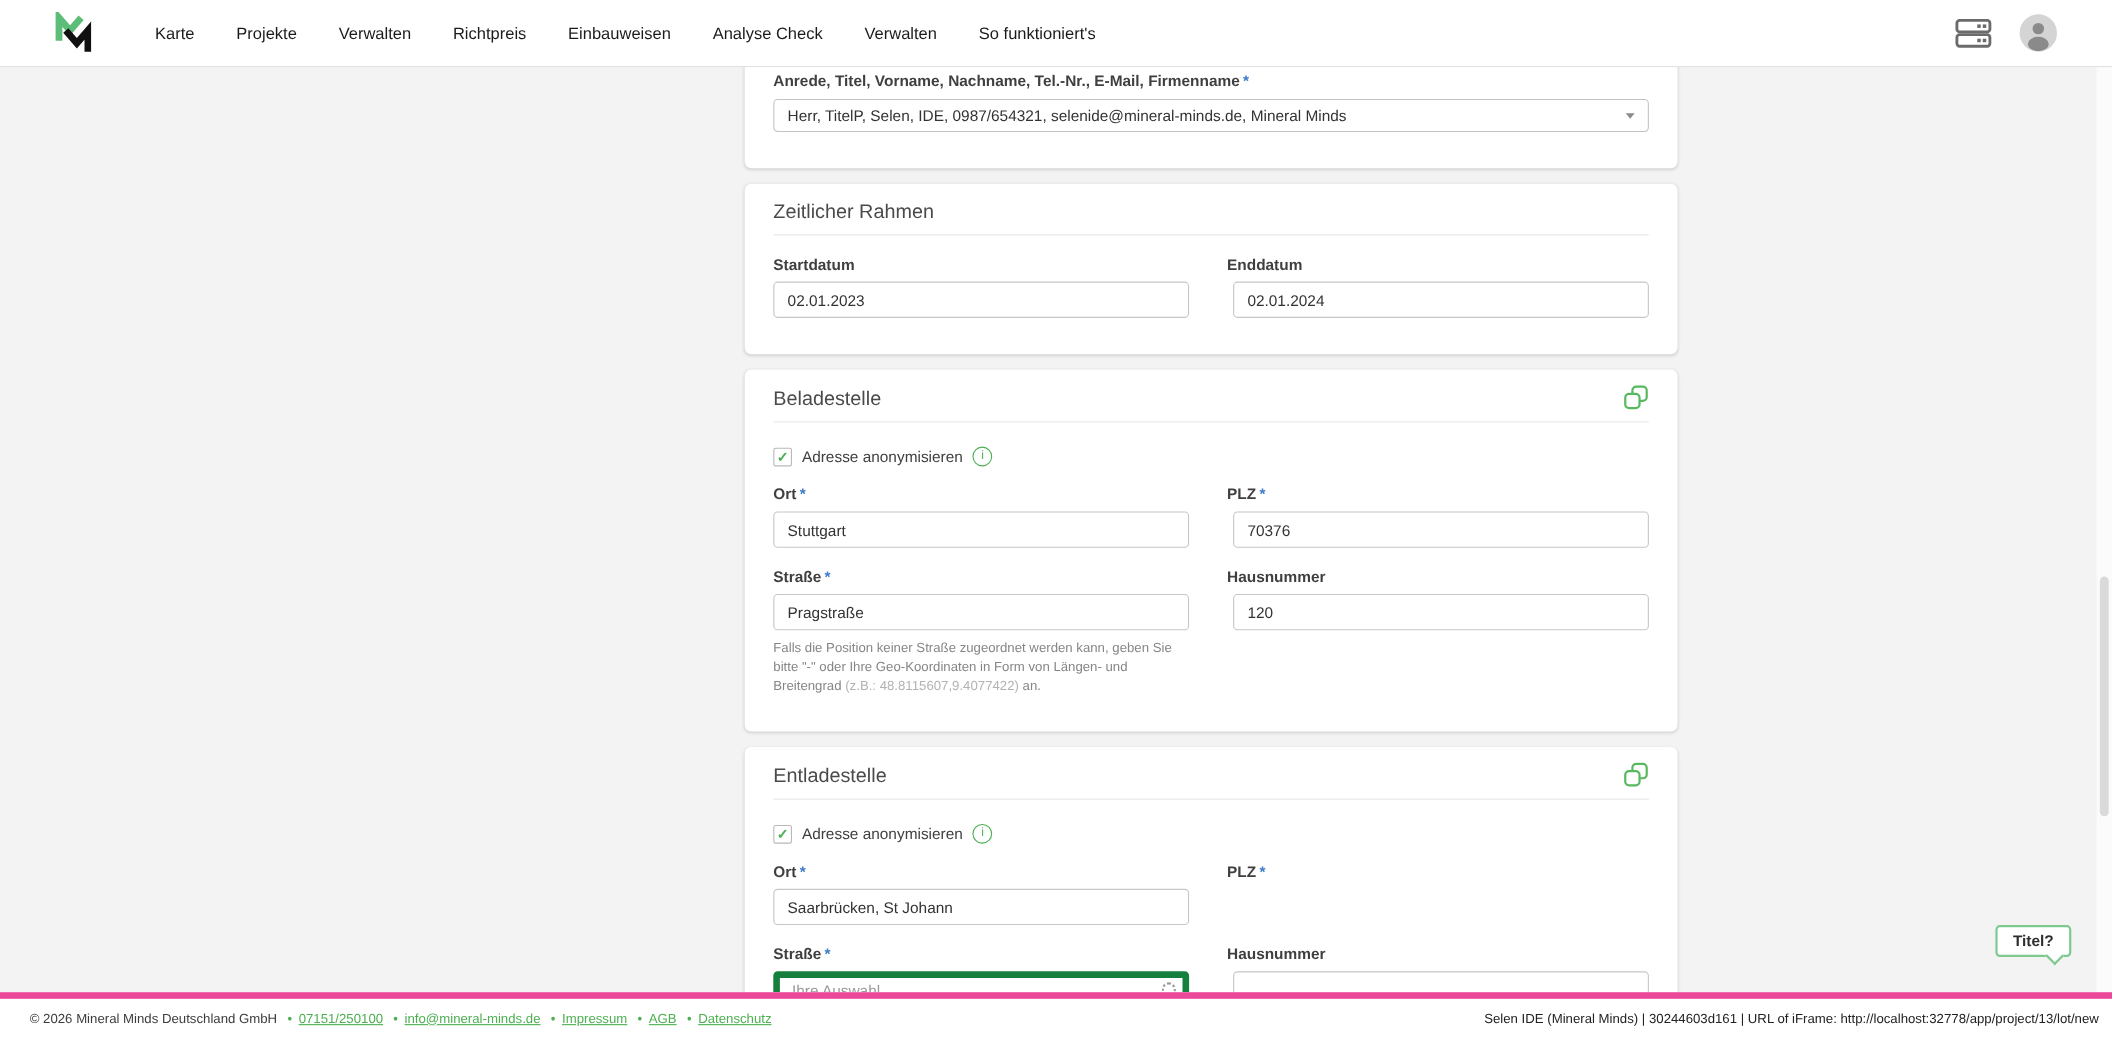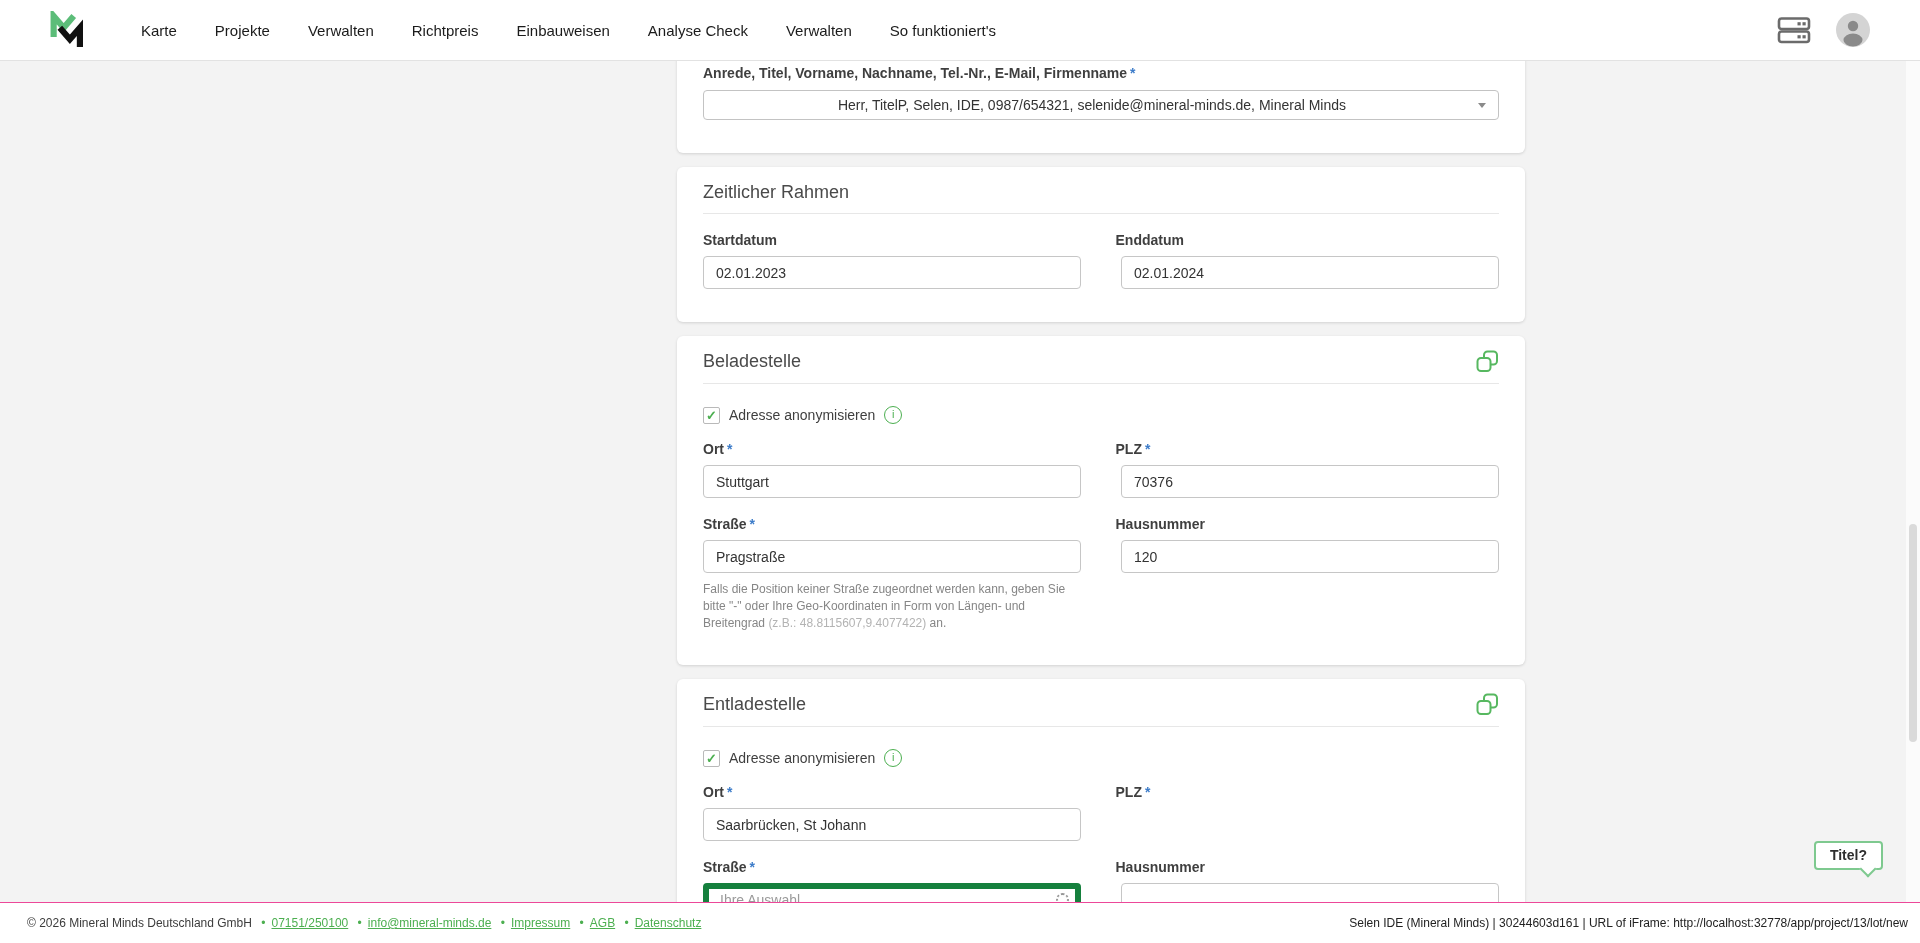--- a/index.html
+++ b/index.html
@@ -31,21 +31,21 @@
   }
   .content { position:absolute; left:677px; width:848px; top:-40px; }
   .card {
     background:#fff; border-radius:6px;
     box-shadow:0 1px 3px rgba(0,0,0,.14);
     padding:0 26px; margin-bottom:14px;
   }
   .card-contact { height:132px; padding-top:44px; }
   .card-section { padding-top:14px; padding-bottom:33px; }
 
-  .section-head { display:flex; justify-content:space-between; }
+  .section-head { display:flex; align-items:center; justify-content:space-between; }
   .section-title { font-size:18px; color:#4a4a4a; line-height:22px; font-weight:400; }
   .divider { border-bottom:1px solid #e7e7e7; margin-top:10px; }
 
   .field-label { font-size:14px; font-weight:700; color:#3f3f3f; line-height:16px; display:block; }
   .req { color:#3d7cc9; margin-left:3px; font-weight:700; }
 
   .field-grid { display:grid; grid-template-columns:1fr 1fr; column-gap:29px; }
   .row-labels { margin-top:17px; }
   .row-inputs { margin-top:8px;gap:40px; }
   .row-first { margin-top:18px; }
@@ -61,21 +61,21 @@
   .spinner {
     position:absolute; right:12px; top:10px; width:13px; height:13px;
     border:2px dotted #979797; border-radius:50%;
   }
 
   
   .select-box {
     margin-top:9px; position:relative; height:30px; line-height:28px;
     border:1px solid #c3c3c3; border-radius:4px; background:#fff;
     font-size:14px; color:#333; padding:0 30px 0 12px; cursor:pointer;
-    white-space:nowrap; overflow:hidden;text-align:center;
+    white-space:nowrap; overflow:hidden;
   }
   .caret {
     position:absolute; right:12px; top:12px; width:0; height:0;
     border-left:4px solid transparent; border-right:4px solid transparent;
     border-top:5px solid #8a8a8a;
   }
 
   
   .check-row { display:flex; align-items:center; margin-top:22px; }
   .checkbox {
@@ -108,21 +108,21 @@
   }
   .help-bubble::after {
     content:""; position:absolute; right:7px; bottom:-7px; width:10px; height:10px;
     background:#fff; border-right:2px solid #7ec98f; border-bottom:2px solid #7ec98f;
     transform:rotate(45deg);
   }
 
   
   .footer {
     position:absolute; bottom:0; left:0; right:0; height:41px; background:#fff;
-    border-top:1px solid #ec4899; display:flex; align-items:center;
+    border-top:6px solid #ec4899; display:flex; align-items:center;
     justify-content:space-between; padding:0 12px 0 27px; font-size:12px; color:#3c3c3c; z-index:20;
   }
   .footer a { color:#4caf50; text-decoration:underline; cursor:pointer; }
   .sep { color:#4caf50; margin:0 6px; }
   .footer-right { color:#222; }
   .footer-right b { font-weight:400; }
 </style>
 </head>
 <body>
 

